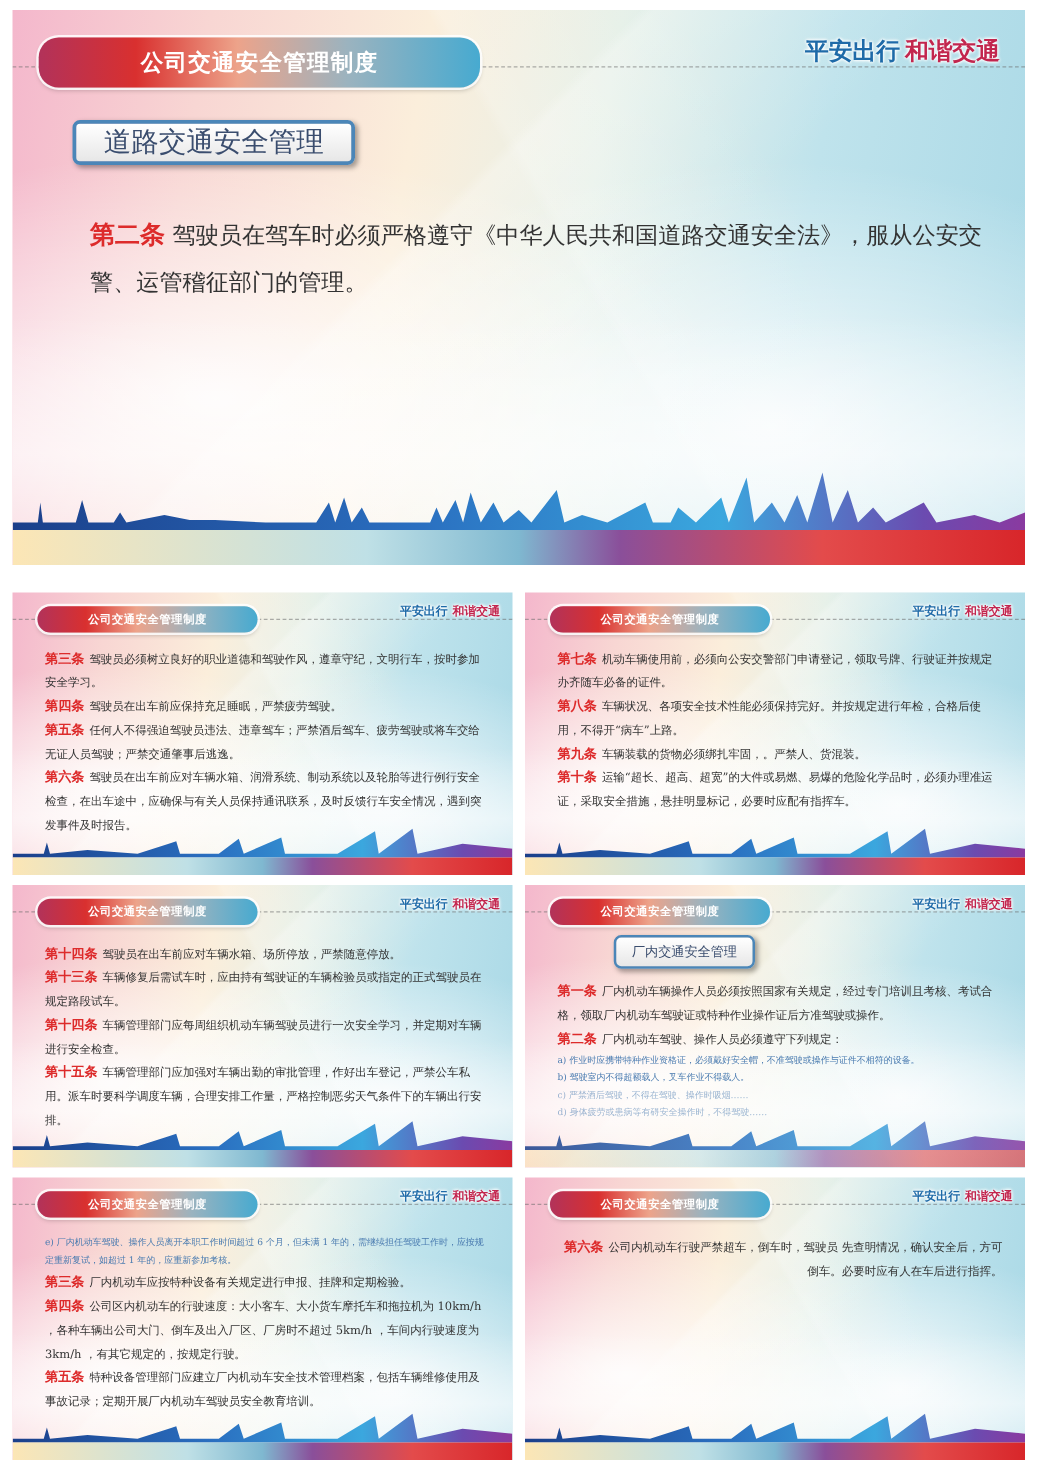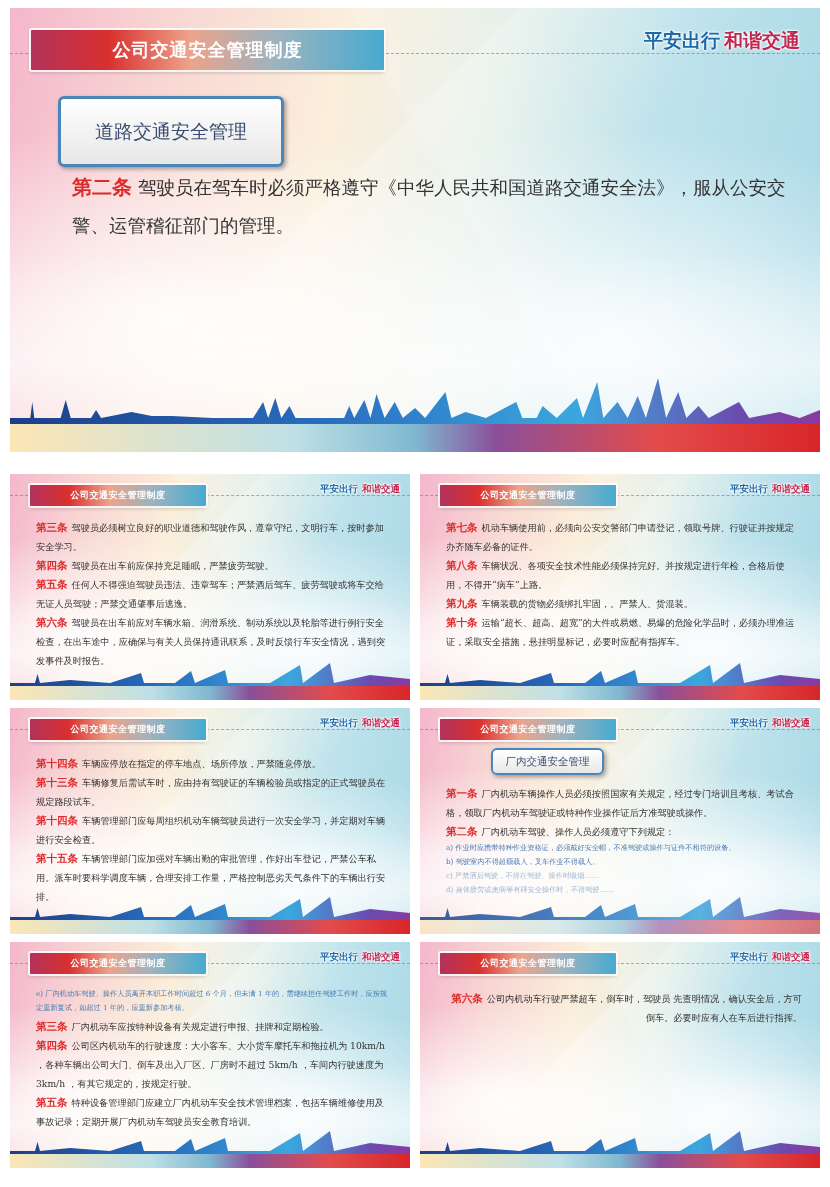--- a/index.html
+++ b/index.html
@@ -31,21 +31,21 @@
 
   .dash-line {
     position: absolute; left: 0; right: 0;
     border-top: 1px dashed rgba(110,110,110,0.55);
   }
   .main .dash-line { top: 45px; }
   .small .dash-line { top: 21px; }
 
   .banner {
     position: absolute;
-    border-radius: 1px;
+    border-radius: 16px;
     background: linear-gradient(90deg, #b2325a 0%, #d9302f 22%, #eda38a 45%, #9bb3bf 70%, #47aad0 100%);
     box-shadow: 0 0 0 2px rgba(255,255,255,0.85), 0 2px 4px rgba(0,0,0,0.25);
     color: #ffffff;
     font-family: "DejaVu Sans", "Liberation Sans", sans-serif;
     font-weight: bold;
     display: flex; align-items: center; justify-content: center;
   }
   .main .banner { left: 21px; top: 22px; width: 353px; height: 40px; font-size: 18px; letter-spacing: 1px; }
   .small .banner { left: 20px; top: 11px; width: 176px; height: 21px; font-size: 9px; letter-spacing: 0.5px; }
 
@@ -64,21 +64,21 @@
   .section-box {
     position: absolute;
     border: 3px solid #4b86b8;
     border-radius: 6px;
     background: linear-gradient(180deg, #ffffff 0%, #e7e7e7 100%);
     box-shadow: 2px 2px 4px rgba(0,0,0,0.35);
     color: #3a4d6e;
     display: flex; align-items: center; justify-content: center;
     white-space: nowrap;
   }
-  .main .section-box { left: 48px; top: 88px; width: 226px; height: 71px; font-size: 19px; }
+  .main .section-box { left: 48px; top: 88px; width: 226px; height: 36px; font-size: 22px; }
   .small .section-box { left: 23px; top: 40px; width: 113px; height: 27px; font-size: 10.5px; border-width: 2px; margin-left: 48px; }
 
   .body {
     position: absolute;
     color: #333333;
   }
   .main .body { left: 62px; top: 160px; width: 720px; font-size: 18.5px; line-height: 38px; }
   .small .body { left: 26px; top: 43px; width: 356px; font-size: 9.2px; line-height: 19px; }
   .small .body.with-section { top: 82px; }
   .small .body.tight { top: 44px; }
@@ -184,21 +184,21 @@
   </div>
 </div>
 
 <div class="slide small r2 cl">
   <div class="dash-line"></div>
   <div class="banner">
       <span>公司交通安全管理制度</span>
     </div>
   <div class="slogan"><span class="s1">平安出行</span><span class="s2">和谐交通</span></div>
   <div class="body" style="top:46px;">
-    <div class="article"><span class="num">第十四条</span><span>车辆应停放在指定的停车地点、场所停放，严禁随意停放。</span></div>
+    <div class="article"><span class="num">第十四条</span><span>驾驶员在出车前应对车辆水箱、场所停放，严禁随意停放。</span></div>
     <div class="article"><span class="num">第十三条</span><span>车辆修复后需试车时，应由持有驾驶证的车辆检验员或指定的正式驾驶员在规定路段试车。</span></div>
     <div class="article"><span class="num">第十四条</span><span>车辆管理部门应每周组织机动车辆驾驶员进行一次安全学习，并定期对车辆进行安全检查。</span></div>
     <div class="article"><span class="num">第十五条</span><span>车辆管理部门应加强对车辆出勤的审批管理，作好出车登记，严禁公车私用。派车时要科学调度车辆，合理安排工作量，严格控制恶劣天气条件下的车辆出行安排。</span></div>
   </div>
   <div class="skyline">
     <svg viewBox="0 0 800 80" preserveAspectRatio="none">
       <path d="M0,46 L50,46 L55,28 L60,46 L120,40 L200,46 L250,30 L262,26 L268,46 L330,46 L362,22 L370,46 L430,20 L436,46 L520,46 L580,10 L586,46 L640,6 L648,46 L720,30 L800,38 L800,52 L0,52 Z" fill="url(#gs1)"></path>
       <rect x="0" y="52" width="800" height="28" fill="url(#gb1)"></rect>
     </svg>
   </div>

